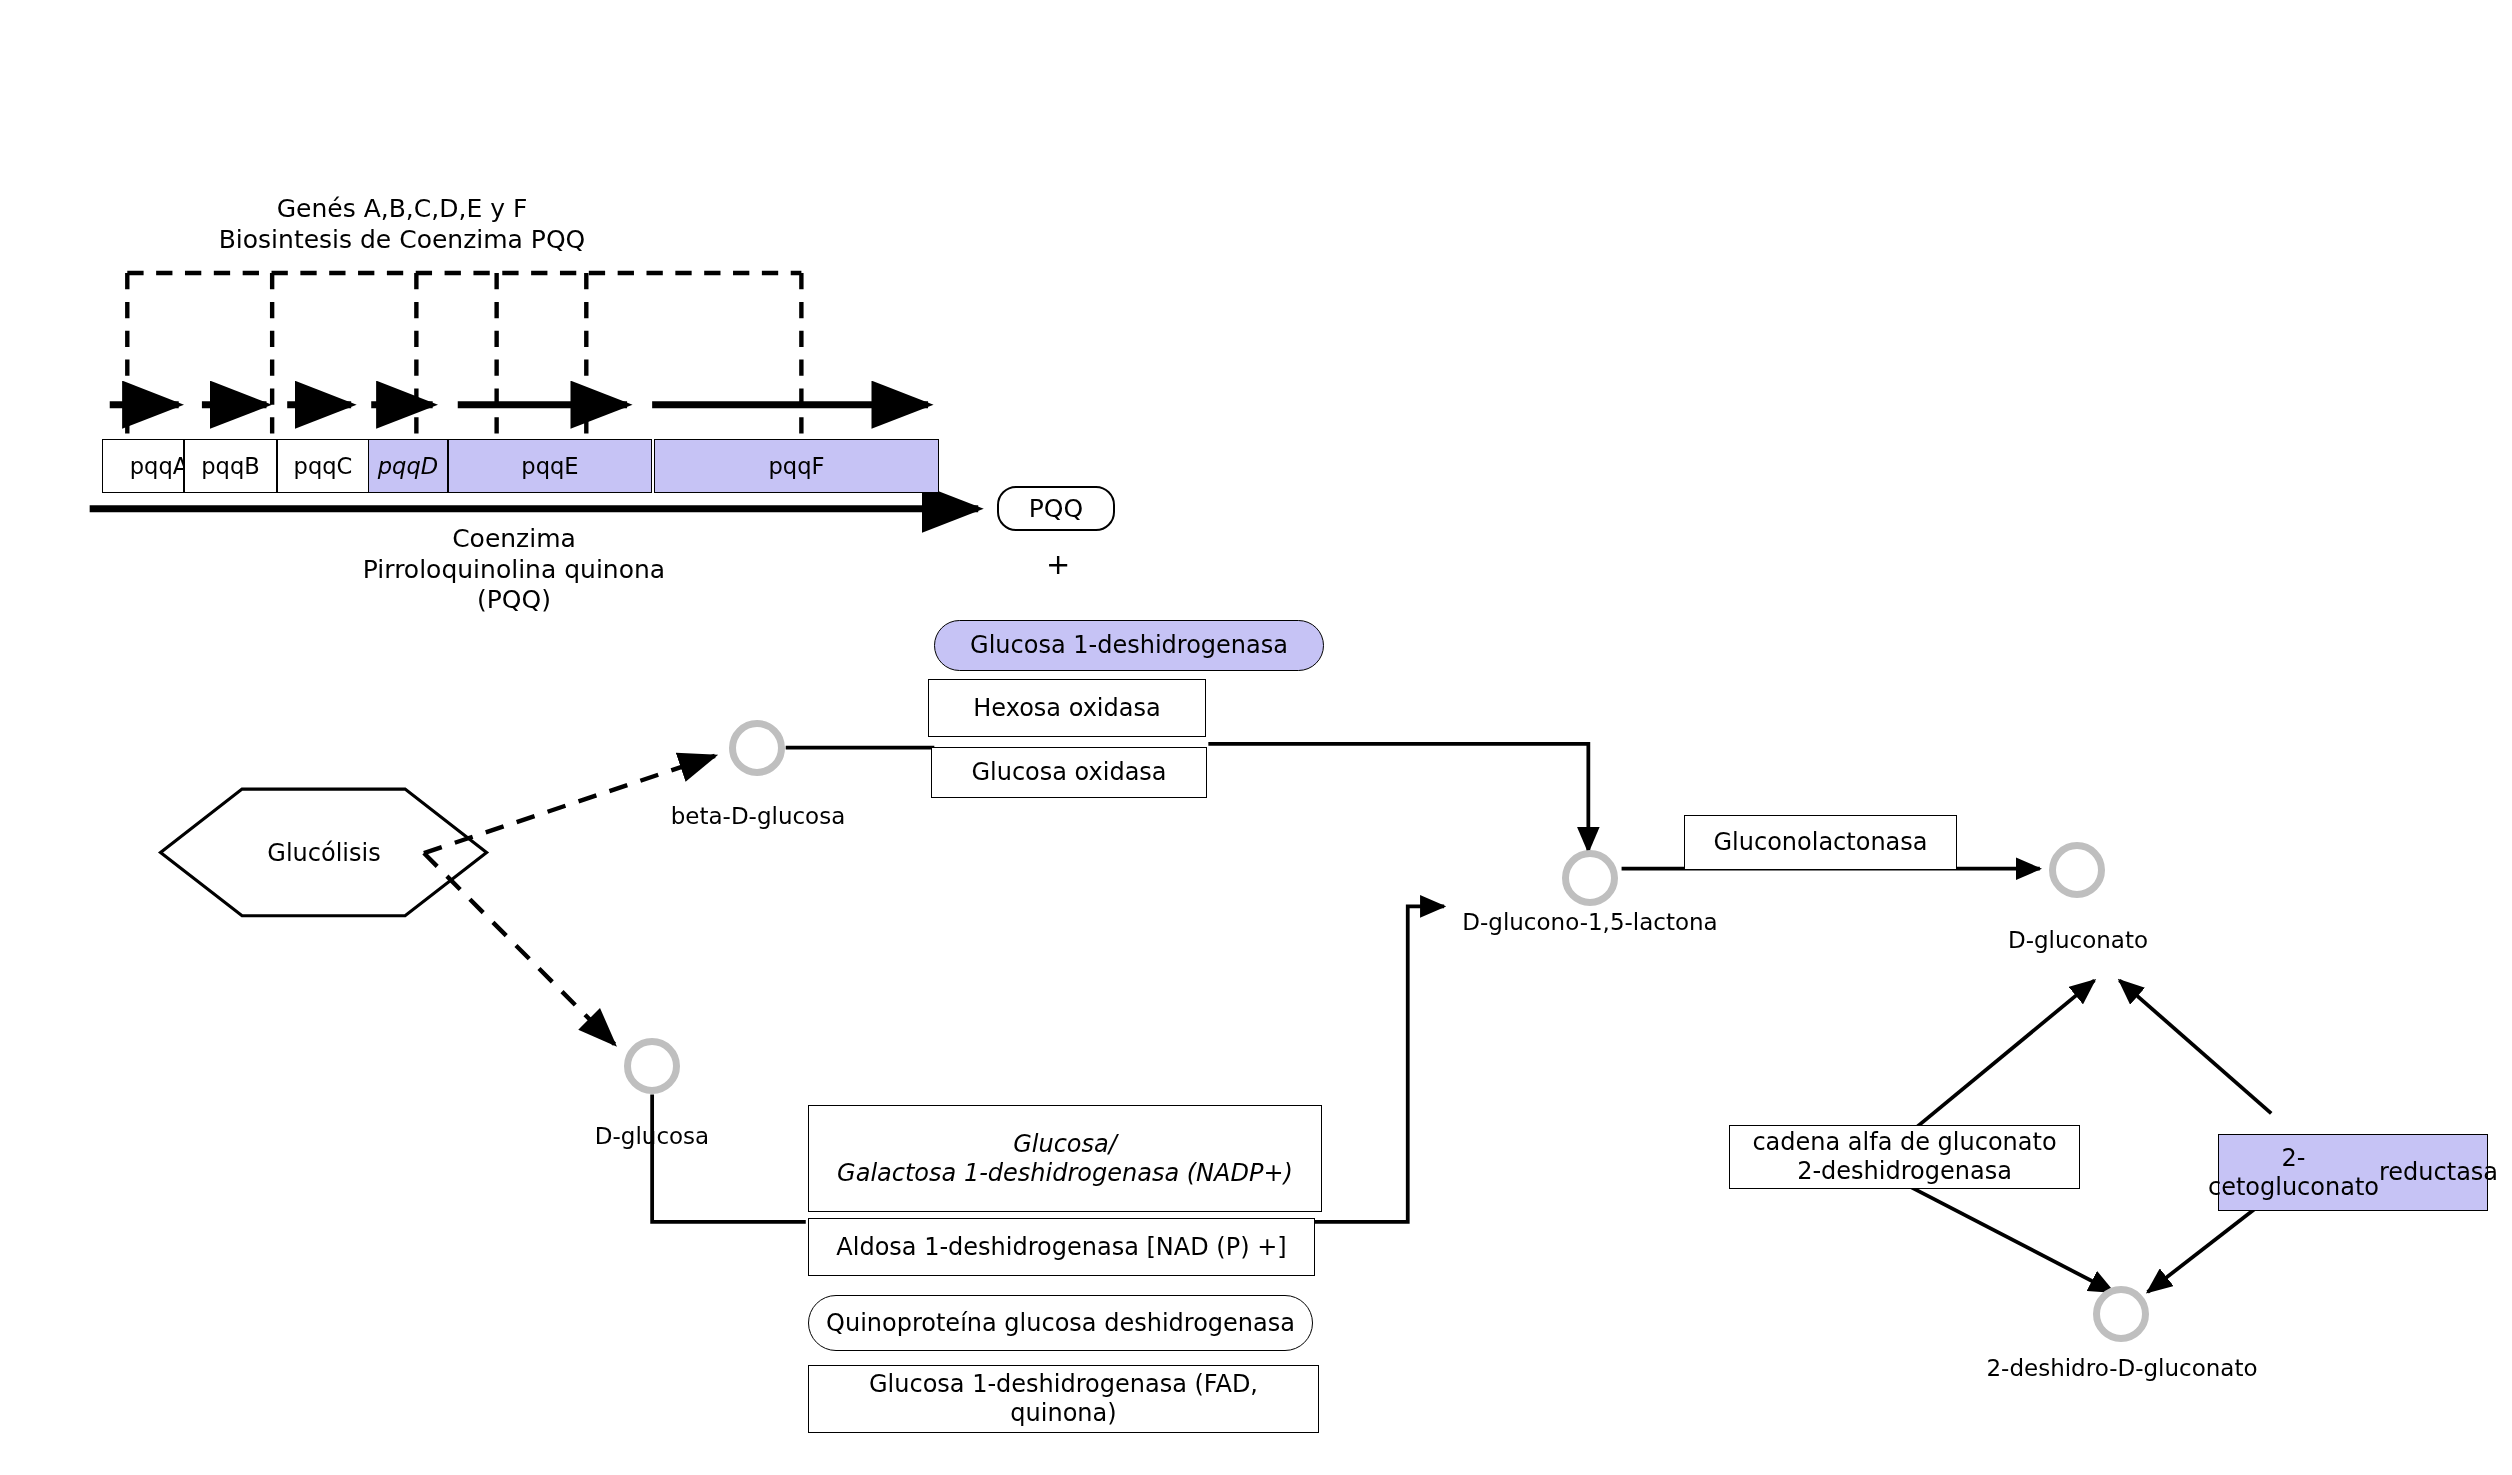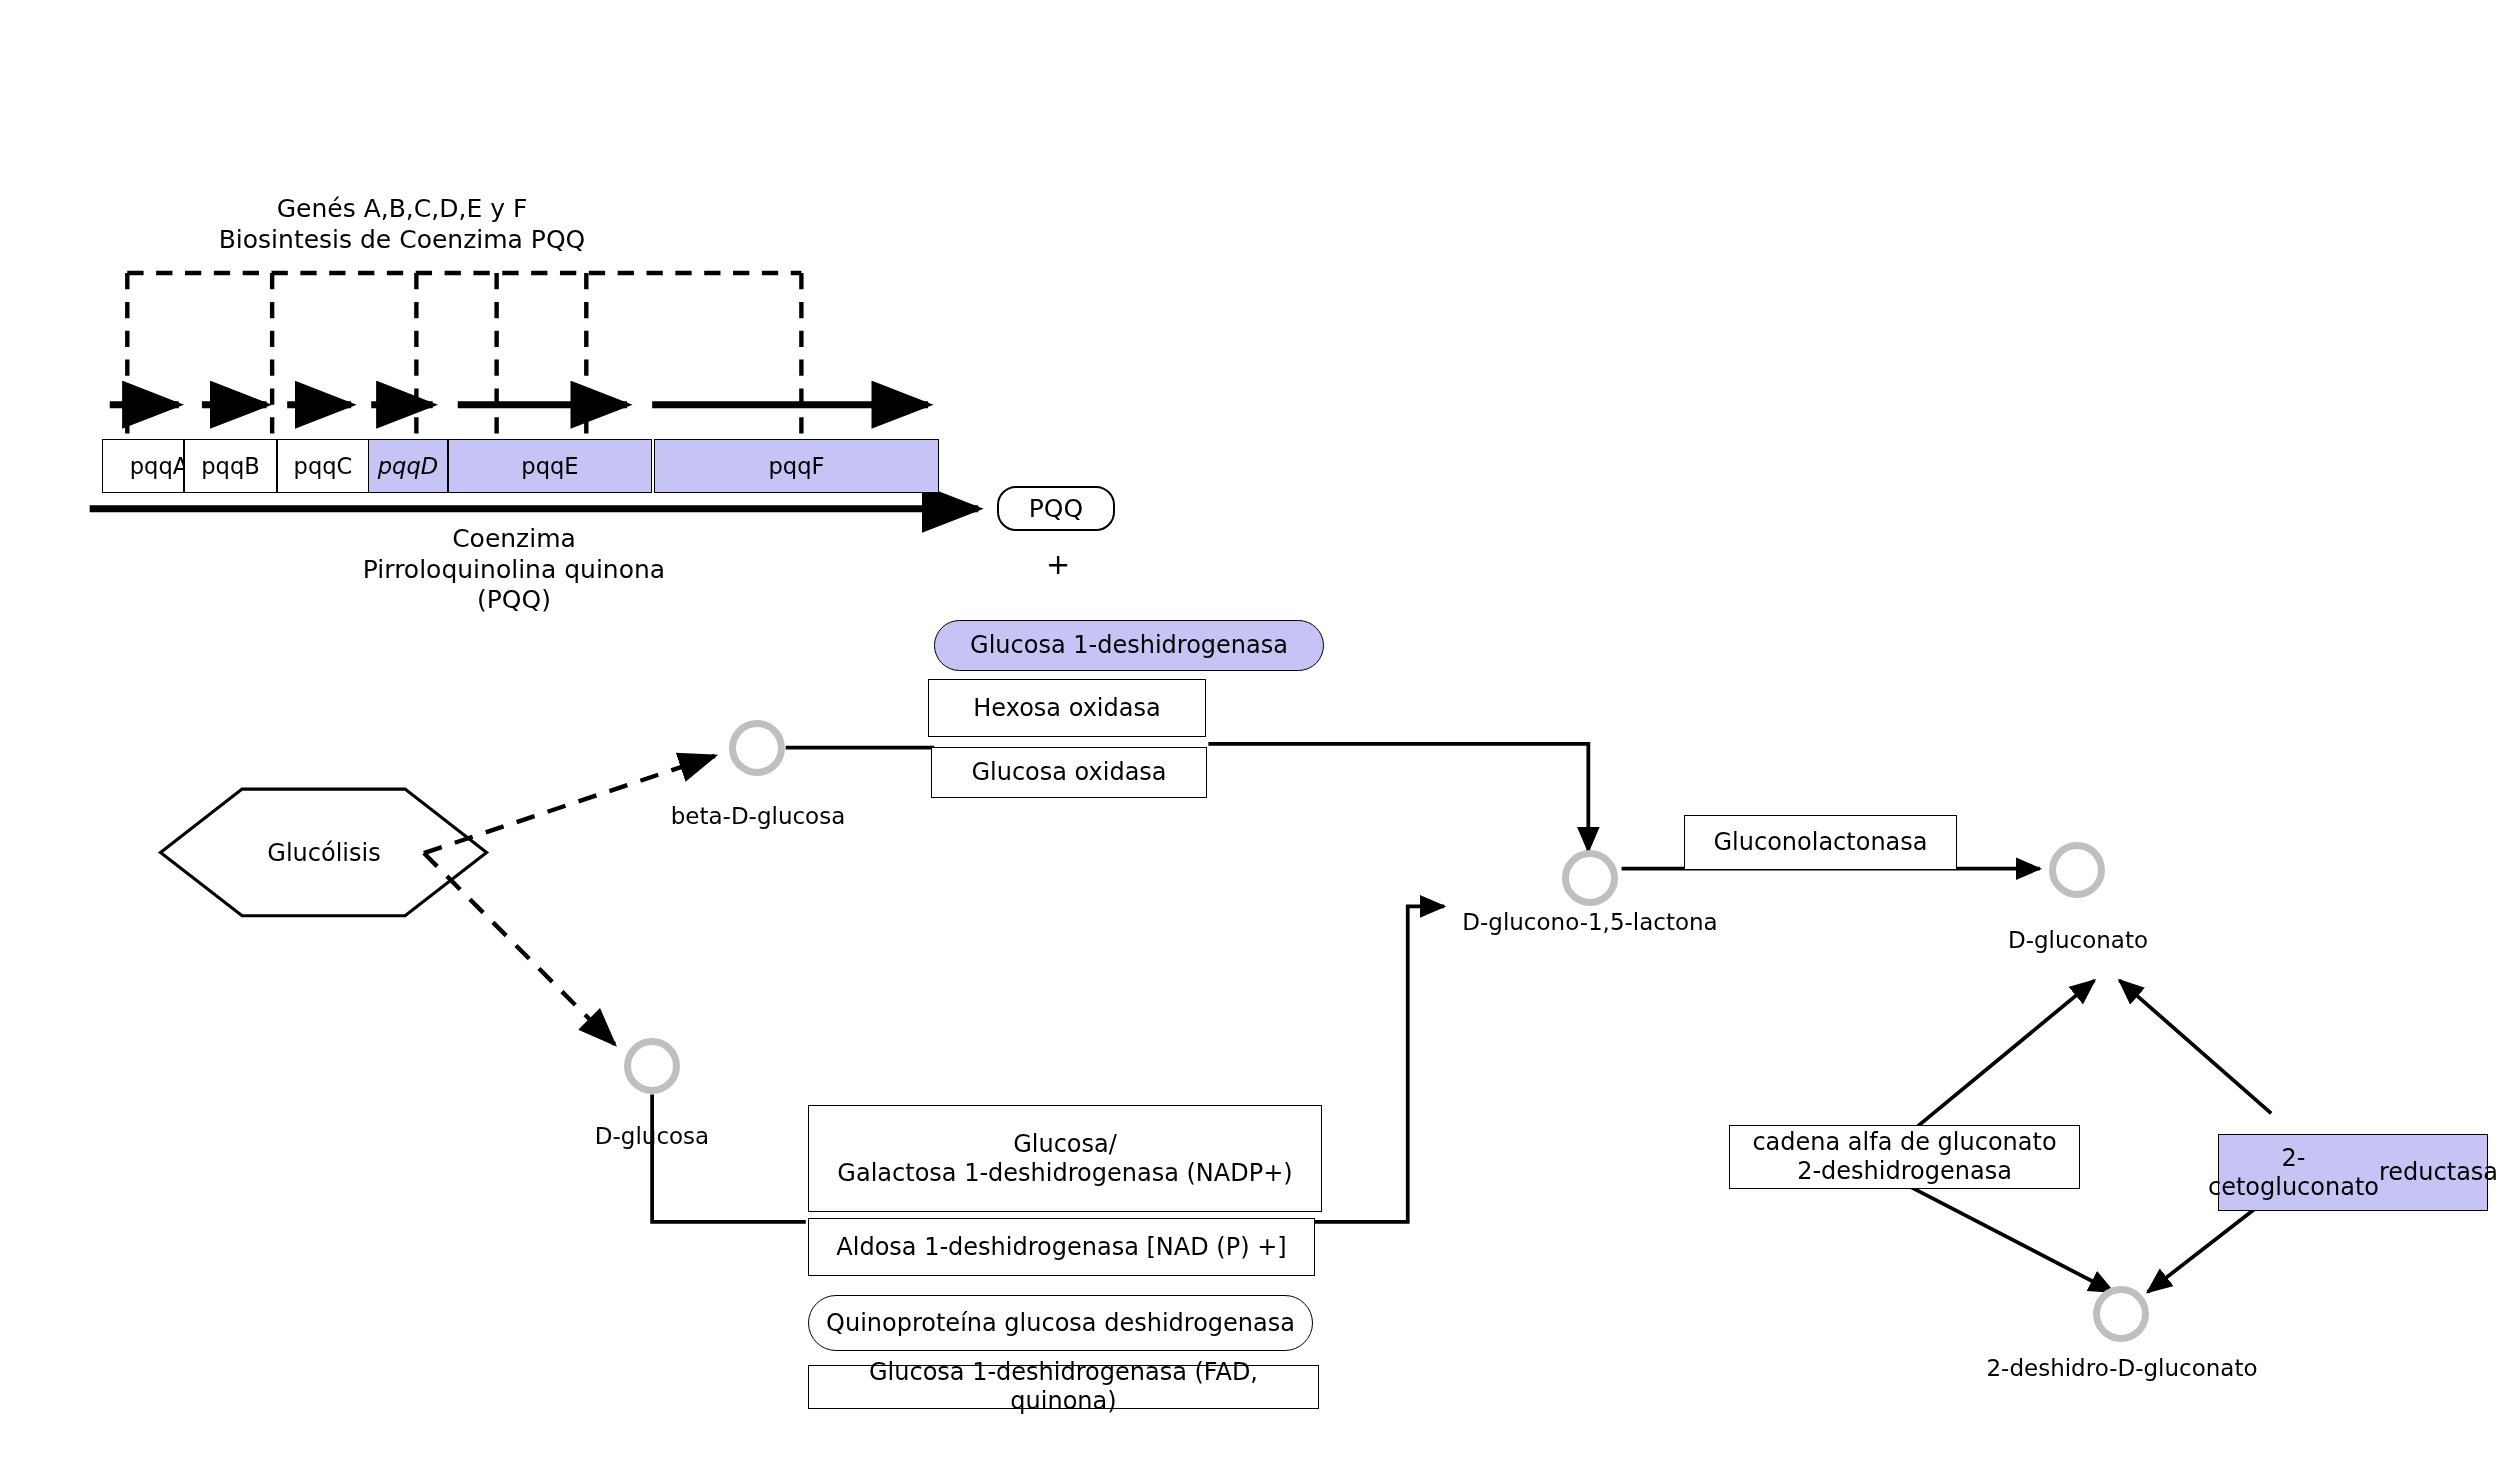--- a/index.html
+++ b/index.html
@@ -237,31 +237,31 @@
     <span>Hexosa oxidasa</span>
   </div>
   <div class="enz" style="left:931px; top:719px; width:276px; height:51px;">
     <span>Glucosa oxidasa</span>
   </div>
 
   <div class="enz" style="left:1684px; top:787px; width:273px; height:55px;">
     <span>Gluconolactonasa</span>
   </div>
 
-  <div class="enz" style="left:808px; top:1077px; width:514px; height:107px; flex-direction:column;">
+  <div class="enz" style="left:808px; top:1077px; width:514px; height:107px; flex-direction:column;font-style:italic;">
     <span>Glucosa/</span>
     <span>Galactosa 1-deshidrogenasa (NADP+)</span>
   </div>
   <div class="enz" style="left:808px; top:1190px; width:507px; height:58px;">
     <span>Aldosa 1-deshidrogenasa [NAD (P) +]</span>
   </div>
   <div class="enz round" style="left:808px; top:1267px; width:505px; height:56px;">
     <span>Quinoproteína glucosa deshidrogenasa</span>
   </div>
-  <div class="enz" style="left:808px; top:1337px; width:511px; height:44px;">
+  <div class="enz" style="left:808px; top:1337px; width:511px; height:68px;">
     <span>Glucosa 1-deshidrogenasa (FAD, quinona)</span>
   </div>
 
   <div class="enz" style="left:1729px; top:1097px; width:351px; height:64px; flex-direction:column;">
     <span>cadena alfa de gluconato</span>
     <span>2-deshidrogenasa</span>
   </div>
   <div class="enz hl" style="left:2218px; top:1106px; width:270px; height:77px; ">
     <span>2-cetogluconato</span>
     <span>reductasa</span>

